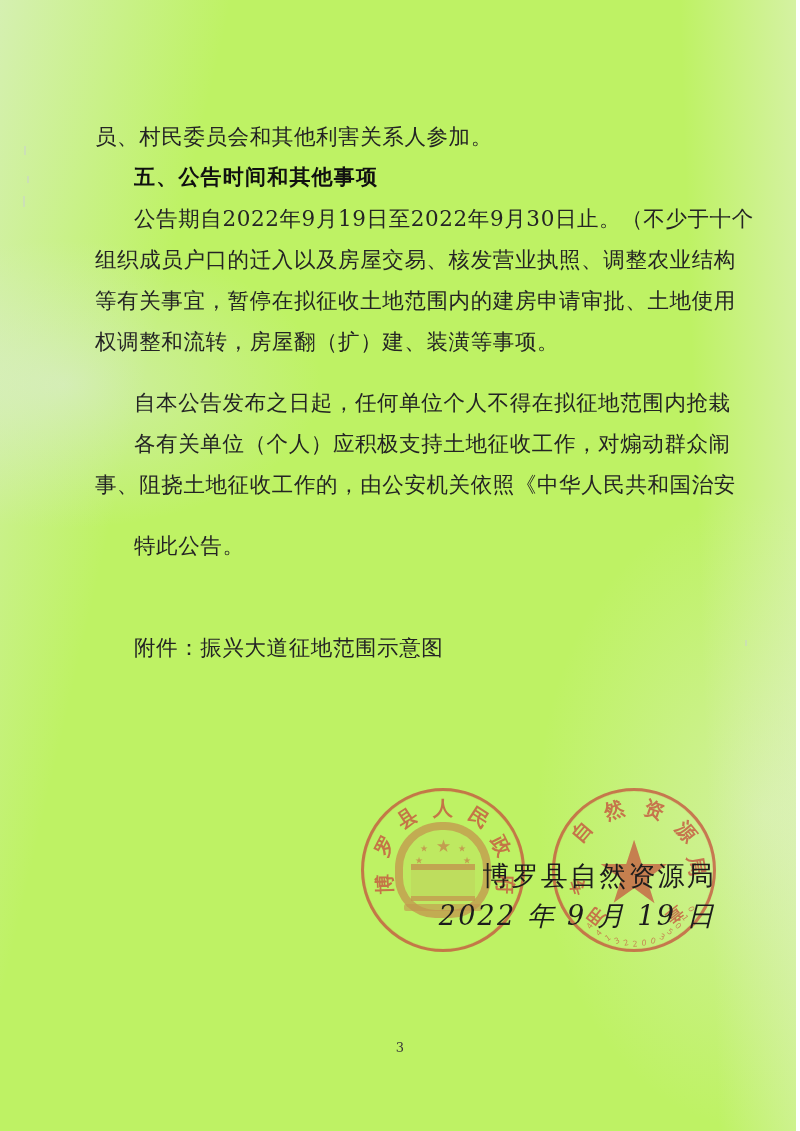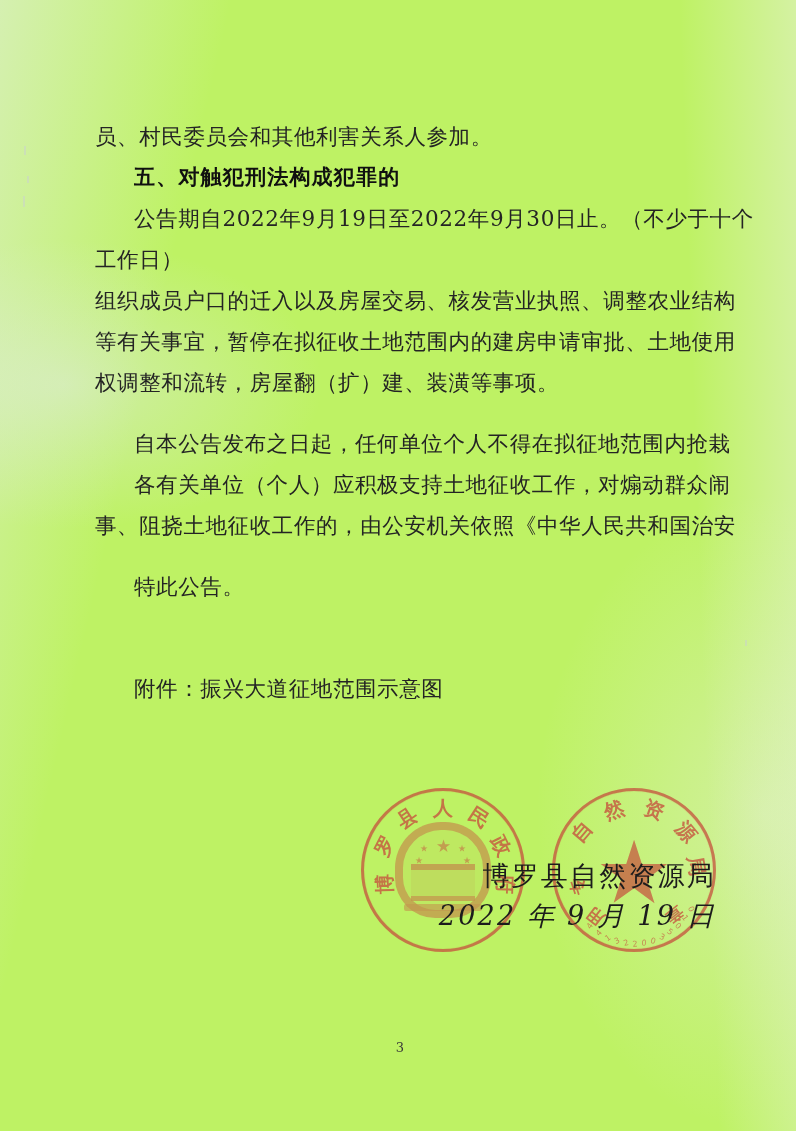--- a/index.html
+++ b/index.html
@@ -197,24 +197,23 @@
   <div class="speck" style="left:24px;top:146px;width:2px;height:9px;"></div>
   <div class="speck" style="left:27px;top:176px;width:2px;height:7px;"></div>
   <div class="speck" style="left:23px;top:196px;width:2px;height:11px;"></div>
   <div class="speck" style="left:745px;top:640px;width:2px;height:6px;"></div>
 
   <div class="content">
     <div style="height:116px;"></div>
 
     <div class="line">员、村民委员会和其他利害关系人参加。</div>
 
-    <div class="heading">五、对触犯刑法构成犯罪的</div>
+    <div class="heading">五、公告时间和其他事项</div>
 
     <div class="line indent">公告期自2022年9月19日至2022年9月30日止。（不少于十个</div>
-    <div class="line">工作日）</div>
 
     <div class="line">组织成员户口的迁入以及房屋交易、核发营业执照、调整农业结构</div>
     <div class="line">等有关事宜，暂停在拟征收土地范围内的建房申请审批、土地使用</div>
     <div class="line">权调整和流转，房屋翻（扩）建、装潢等事项。</div>
 
     <div class="gap-half"></div>
 
     <div class="line indent">自本公告发布之日起，任何单位个人不得在拟征地范围内抢栽</div>
 
     <div class="line indent">各有关单位（个人）应积极支持土地征收工作，对煽动群众闹</div>

